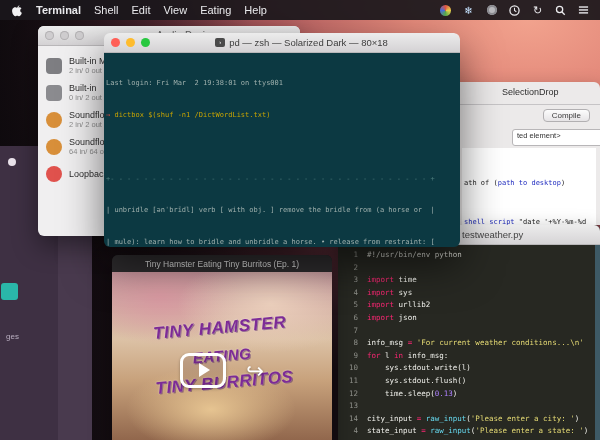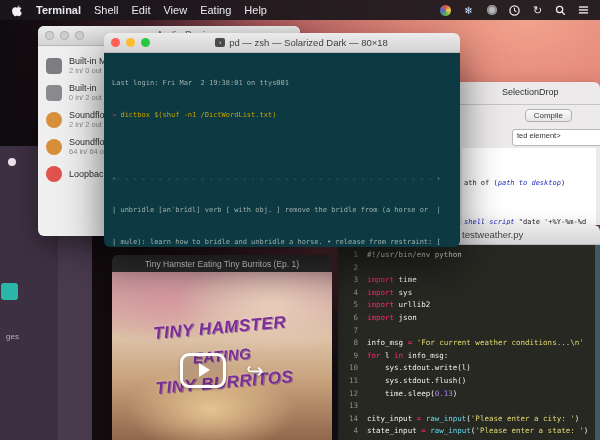--- a/index.html
+++ b/index.html
@@ -40,27 +40,27 @@
   .side-win{position:absolute;left:0;top:146px;width:92px;bottom:0;background:#3e3043;z-index:4;}
   .side-col{position:absolute;left:58px;top:0;bottom:0;width:34px;background:#493a4e;}
   .side-dot{position:absolute;left:8px;top:12px;width:8px;height:8px;border-radius:50%;background:#e9e2ea;}
   .side-tile{position:absolute;left:1px;top:137px;width:17px;height:17px;border-radius:3px;background:#2ab7a9;}
   .side-label{position:absolute;left:6px;top:186px;font-size:8px;color:#b9aec0;}
   
   .script-win{left:362px;top:82px;width:238px;height:143px;background:#eceaea;border-radius:6px 6px 0 0;z-index:6;
     box-shadow:0 8px 20px rgba(0,0,0,.35);}
   .sw-label{position:absolute;left:140px;top:5px;font-size:9px;color:#2e2e2e;}
   .sw-div{position:absolute;left:0;right:0;top:22px;border-top:1px solid #c6c4c6;}
-  .sw-compile{position:absolute;right:28px;top:27px;font-size:8px;color:#3a3a3a;background:linear-gradient(#fcfcfc,#e6e4e6);
+  .sw-compile{position:absolute;right:10px;top:27px;font-size:8px;color:#3a3a3a;background:linear-gradient(#fcfcfc,#e6e4e6);
     border:1px solid #b2b0b2;border-radius:4px;padding:1px 8px;}
   .sw-drop{position:absolute;left:150px;top:47px;width:82px;height:13px;background:#fff;border:1px solid #b8b6b8;
     border-radius:3px;font-size:7.5px;color:#333;padding:1px 4px;overflow:hidden;white-space:nowrap;}
   .sw-code{position:absolute;left:100px;right:4px;top:66px;font:7px/13px "DejaVu Sans Mono",monospace;
     color:#1c1c1c;white-space:pre;background:#fff;bottom:0;padding:3px 0 0 2px;}
-  .sw-blue{color:#1f2bbf;font-style:italic;}
+  .sw-blue{color:#1f2bbf;}
   .sw-green{color:#2f8f2f;}
   
   .sub-win{left:338px;top:225px;width:262px;height:215px;background:#272822;border-radius:6px 6px 0 0;z-index:7;
     box-shadow:0 8px 22px rgba(0,0,0,.4);}
   .sub-title{position:absolute;left:124px;top:4px;font-size:9.5px;color:#454545;}
   .sub-tbar{height:20px;background:linear-gradient(#ececec,#d6d4d6);border-radius:6px 6px 0 0;border-bottom:1px solid #b9b7b9;box-sizing:border-box;}
   .sub-body{position:absolute;top:20px;left:0;right:0;bottom:0;background:#272822;padding:4px 0 0 6px;overflow:hidden;}
   .sub-scroll{position:absolute;right:0;top:20px;bottom:0;width:5px;background:#3e5a66;}
   .cl{display:flex;font:7.5px/12.6px "DejaVu Sans Mono",monospace;white-space:pre;}
   .ln{width:14px;text-align:right;margin-right:9px;color:#8f908a;flex:0 0 14px;}
@@ -87,21 +87,21 @@
   .v-controls{position:absolute;top:46%;left:0;right:0;display:flex;justify-content:center;gap:20px;align-items:center;z-index:3;}
   .v-play{width:40px;height:29px;border:3px solid #fff;border-radius:9px;display:flex;align-items:center;justify-content:center;
     background:rgba(40,20,40,.12);box-shadow:0 1px 3px rgba(0,0,0,.3);}
   .v-play-tri{width:0;height:0;border-left:11px solid #fff;border-top:7px solid transparent;border-bottom:7px solid transparent;margin-left:3px;}
   .v-share{color:#fff;font-size:21px;line-height:21px;text-shadow:0 1px 3px rgba(0,0,0,.4);}
   
   .term-win{left:104px;top:33px;width:356px;height:214px;border-radius:6px;overflow:hidden;z-index:20;
     box-shadow:0 18px 42px rgba(0,0,0,.55);}
   .t-title{flex:1;text-align:center;font-size:9.5px;color:#3d3d3d;display:flex;align-items:center;justify-content:center;gap:4px;}
   .t-mini{display:inline-block;width:10px;height:9px;background:#4a4a4a;border-radius:2px;color:#fff;font-size:6px;line-height:9px;text-align:center;}
-  .t-body{position:absolute;top:20px;left:0;right:0;bottom:0;background:#0c3942;padding:4px 8px;
+  .t-body{position:absolute;top:20px;left:0;right:0;bottom:0;background:#0c3942;padding:4px 2px;
     font:7px/10.6px "DejaVu Sans Mono",monospace;color:#9fb0ad;white-space:pre;}
   .t-prompt{color:#dd4a3c;}
   .t-cmd{color:#c8a402;}
   .t-box{color:#4e7d7d;}
 </style>
 </head>
 <body>
 
 <div class="stage">
 

